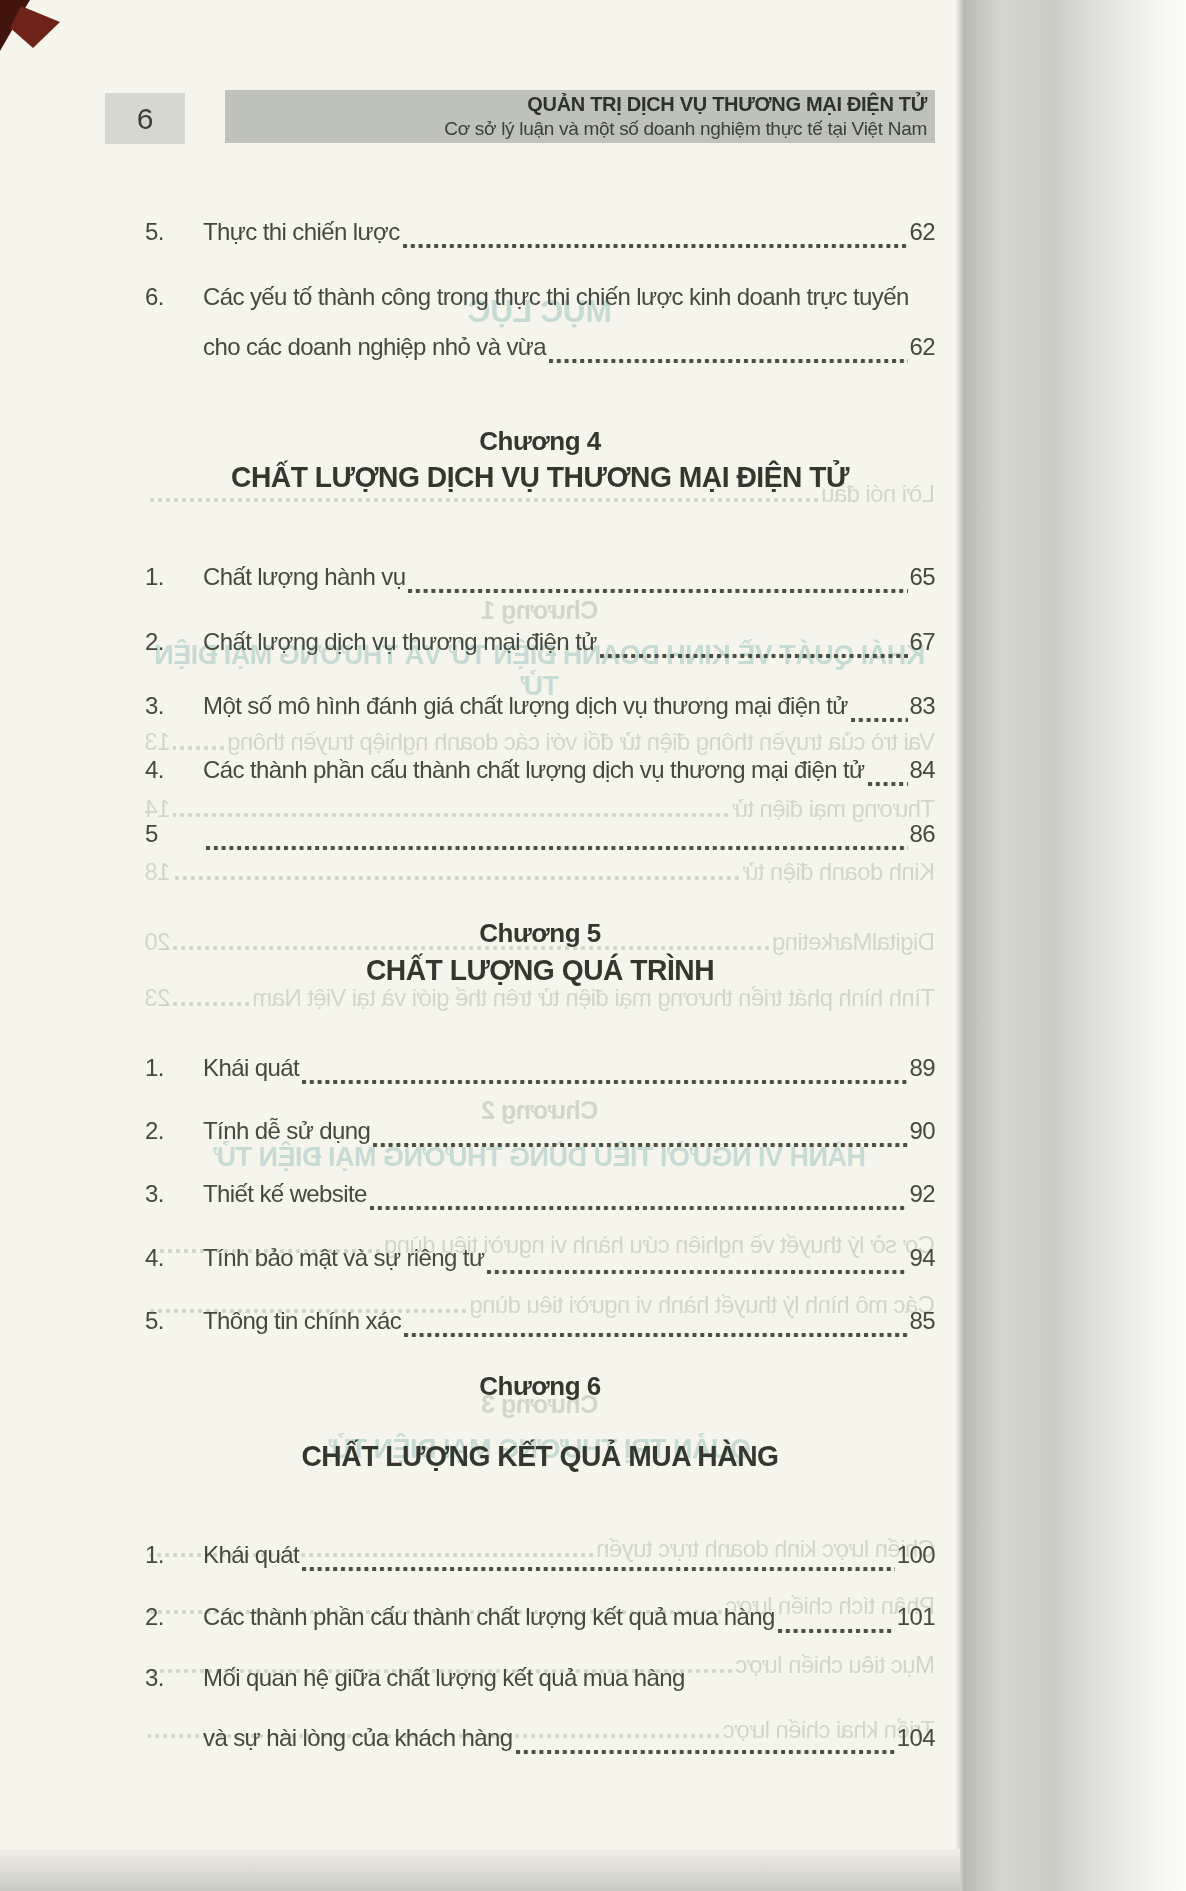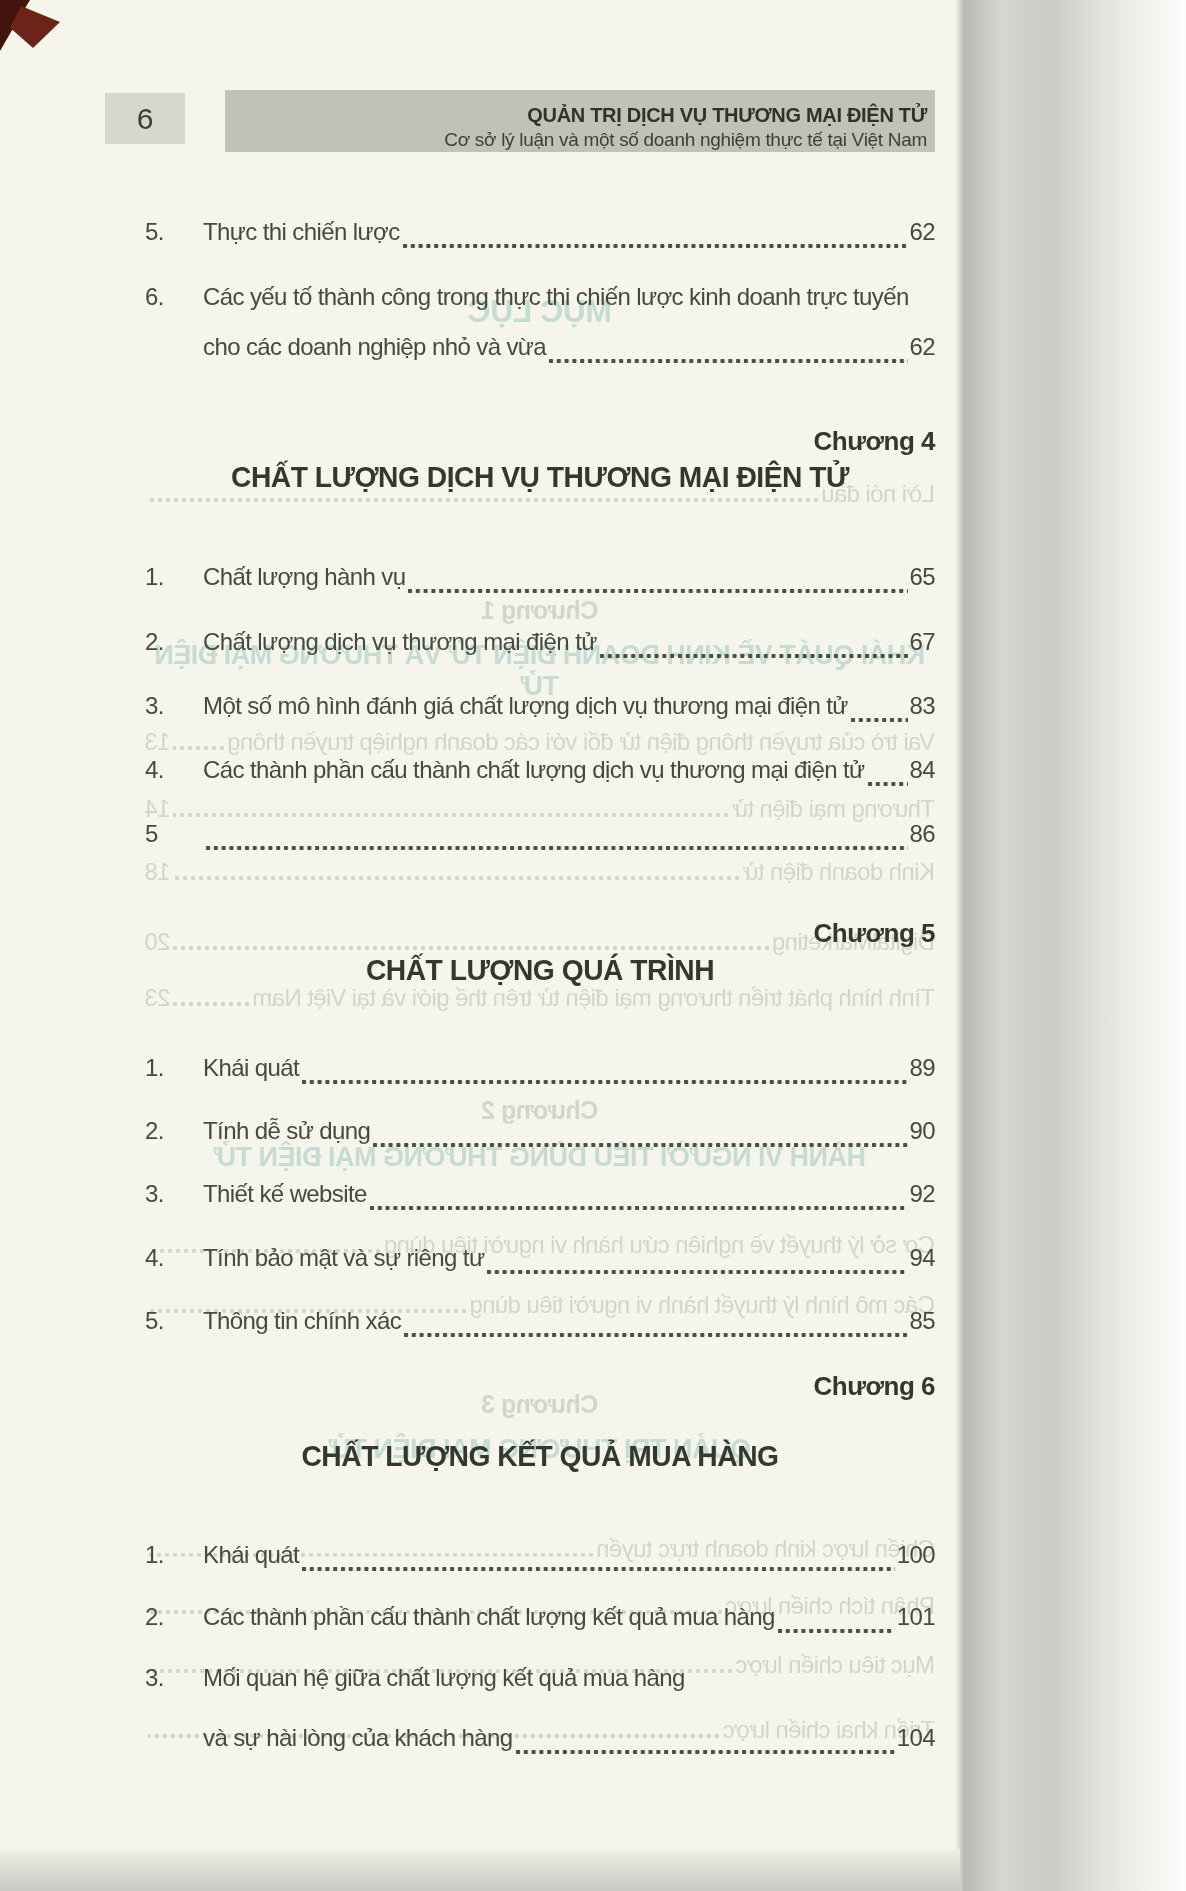--- a/index.html
+++ b/index.html
@@ -11,22 +11,22 @@
   .corner-b{position:absolute;left:10px;top:6px;width:50px;height:42px;background:#6e2318;
             clip-path:polygon(22% 0,100% 38%,46% 100%,0 52%);}
   .edge-right{position:absolute;top:0;right:0;width:230px;height:100%;
       background:linear-gradient(to right,#efeee7 0px,#b9b9b4 8px,#d6d6d1 45px,#ccccc7 95px,
                  #e3e3df 150px,#f3f3f0 195px,#fcfcfa 230px);}
   .edge-bottom{position:absolute;left:0;bottom:0;right:226px;height:42px;
       background:linear-gradient(to bottom,#efeee7,#c9c9c3);}
   
   .pgnum-box{position:absolute;left:105px;top:93px;width:80px;height:51px;background:#d6d8d0;
       display:flex;align-items:center;justify-content:center;font-size:30px;color:#3c4034;}
-  .hdr-bar{position:absolute;left:225px;top:90px;width:710px;height:62px;background:#bfc2b8;
-      display:flex;flex-direction:column;justify-content:flex-end;align-items:flex-end;
+  .hdr-bar{position:absolute;left:225px;top:90px;width:710px;height:53px;background:#bfc2b8;
+      display:flex;flex-direction:column;justify-content:center;align-items:flex-end;
       padding-right:8px;box-sizing:border-box;}
   .hdr-title{font-size:20px;font-weight:bold;color:#2e3228;letter-spacing:-0.3px;line-height:25px;}
   .hdr-sub{font-size:19px;color:#3c4034;letter-spacing:-0.3px;line-height:24px;}
   
   .bleed{position:absolute;left:145px;top:0;width:790px;height:100%;transform:scaleX(-1);
          opacity:0.55;filter:blur(0.4px);pointer-events:none;}
   .b-row{position:absolute;left:0;right:0;display:flex;align-items:baseline;
          font-size:24px;letter-spacing:-0.6px;color:#b7bcab;white-space:nowrap;}
   .b-center{position:absolute;left:0;right:0;text-align:center;color:#b7bcab;
             font-weight:bold;font-size:25px;letter-spacing:-0.5px;}
@@ -38,21 +38,21 @@
   
   .toc{position:absolute;left:145px;top:0;width:790px;height:100%;}
   .t-row{position:absolute;left:0;right:0;display:flex;align-items:baseline;height:36px;
          font-size:24px;letter-spacing:-0.6px;color:#454a3c;}
   .t-num{flex:none;width:58px;}
   .t-label{flex:none;white-space:nowrap;text-align:center;}
   .t-leader{flex:1;min-width:0;height:6px;margin:0 2px;align-self:flex-end;margin-bottom:5px;
       background-image:radial-gradient(circle at 3px 3px,#4a4f40 2.1px,transparent 2.5px);
       background-size:7.8px 6px;background-repeat:repeat-x;background-position:left bottom;}
   .t-page{flex:none;}
-  .chap-kick{position:absolute;left:0;right:0;text-align:right;font-size:26px;
+  .chap-kick{position:absolute;left:0;right:0;text-align:center;font-size:26px;
              font-weight:bold;color:#33382c;letter-spacing:-0.5px;}
   .chap-title{position:absolute;left:0;right:0;text-align:center;font-size:30px;
               font-weight:bold;color:#33382c;letter-spacing:-0.5px;transform:scaleX(0.94);}
 </style>
 </head>
 <body>
 
 <div class="page">
 
   <div class="corner-a"></div>

